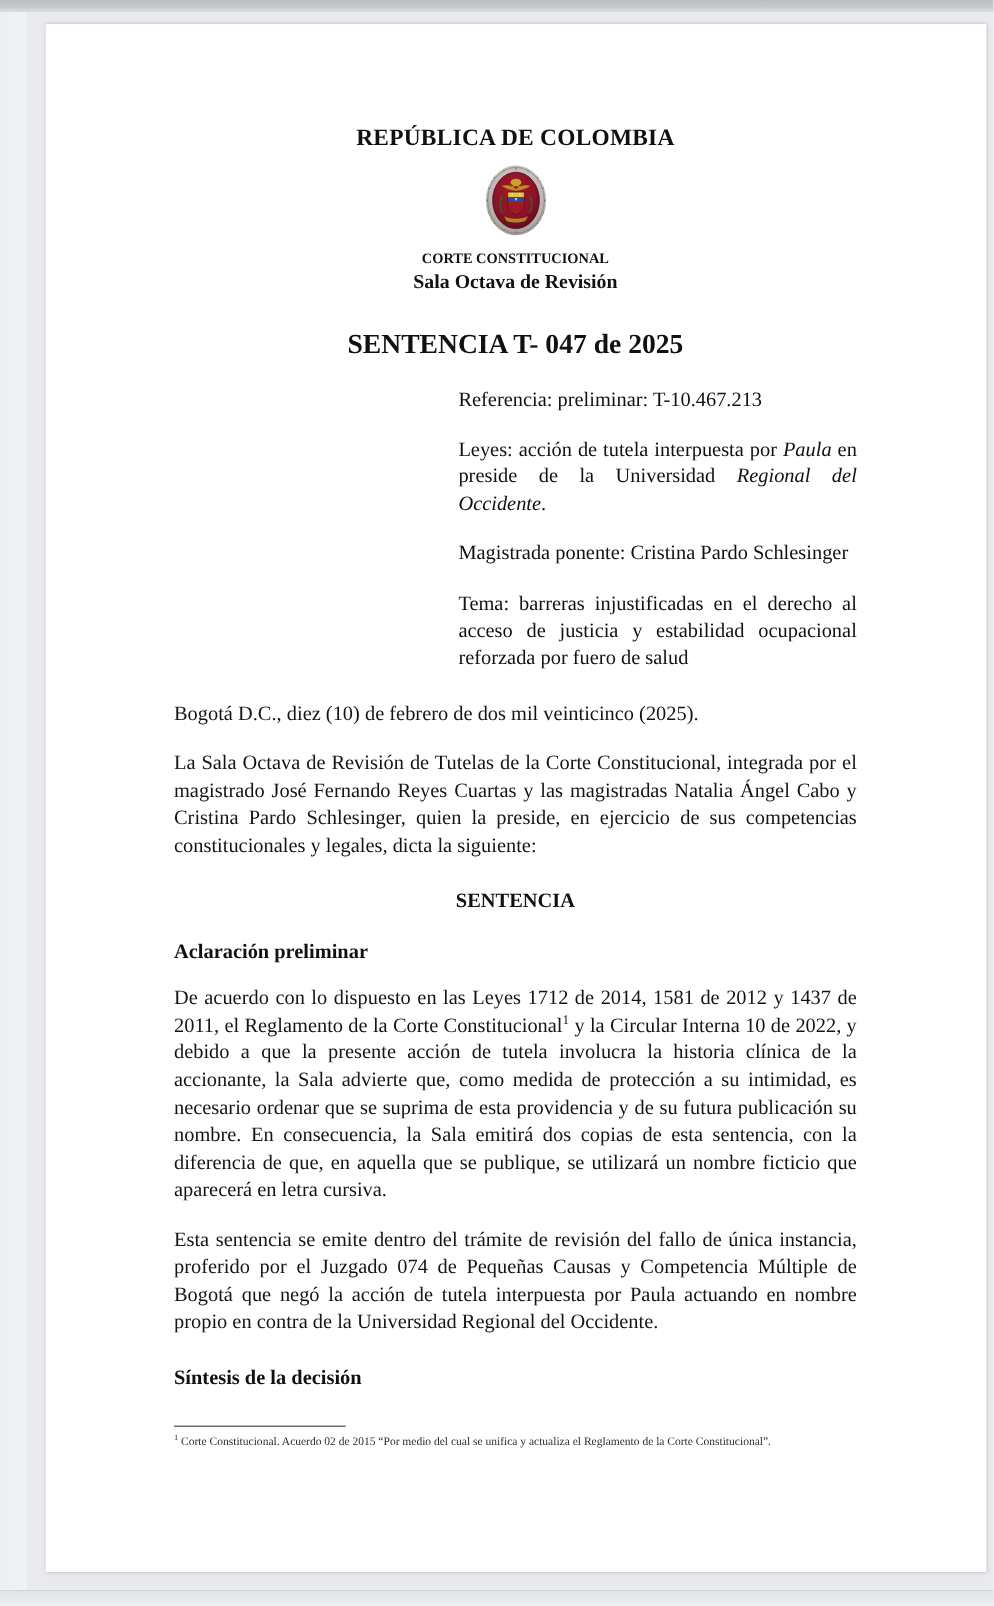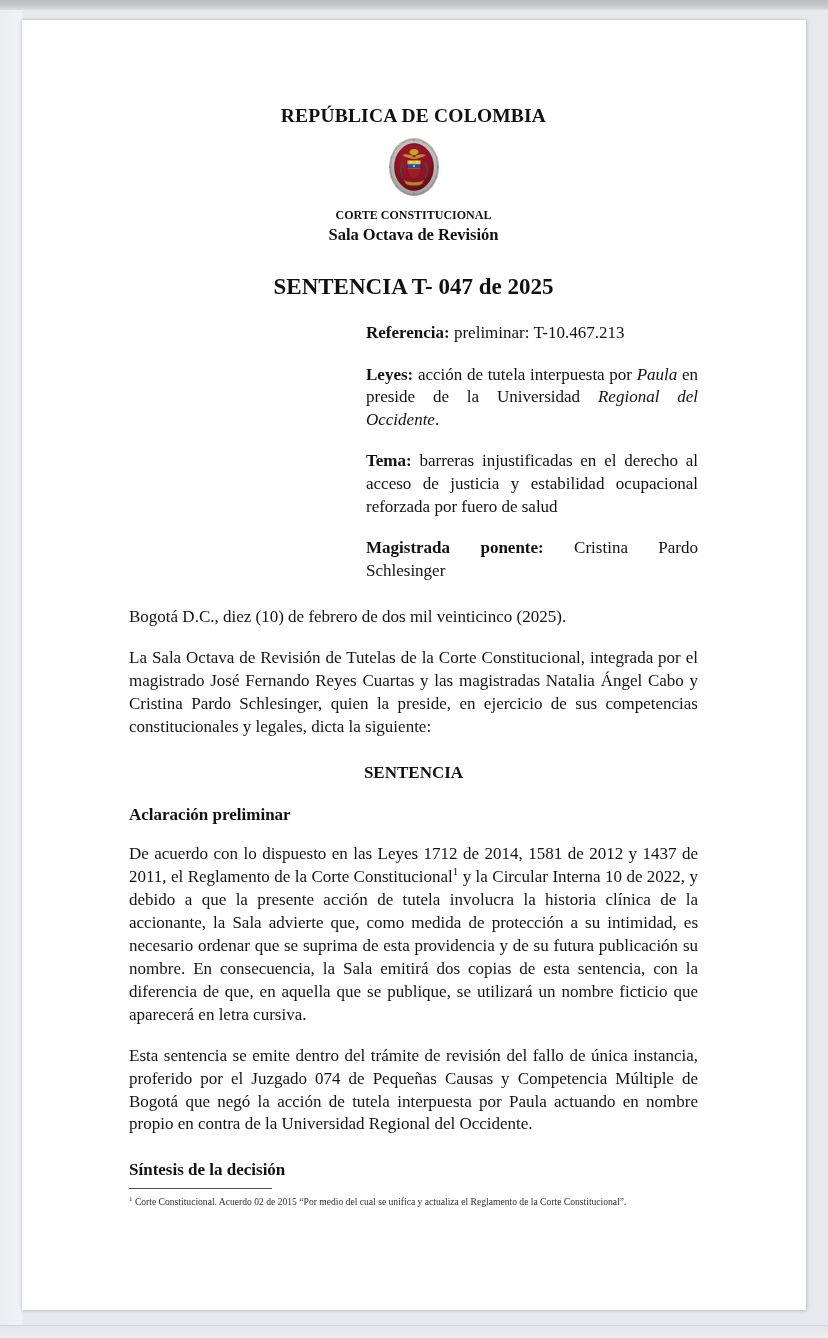--- a/index.html
+++ b/index.html
@@ -33,21 +33,21 @@
   .viewer-gutter-left {
     position: absolute;
     top: 10px; left: 0;
     width: 22px; height: 1316px;
     background: linear-gradient(90deg, #eceef2 0%, #f1f2f5 100%);
   }
 
   
   .page-sheet {
     position: absolute;
-    left: 22px;
+    left: 38px;
     top: 20px;
     width: 784px;
     height: 1290px;
     background: #ffffff;
     box-shadow: 0 0 3px rgba(90,95,110,0.30), 1px 1px 4px rgba(80,85,100,0.16);
     overflow: hidden;
   }
 
   .page-inner {
     position: absolute;
@@ -108,21 +108,21 @@
   }
   .meta-item {
     text-align: justify;
     text-justify: inter-word;
     font-size: 17px;
     line-height: 1.33;
     margin: 0 0 19px 0;
     color: #111;
   }
   .meta-item:last-child { margin-bottom: 0; }
-  .meta-item b { font-weight: bold; }
+  .meta-item b { font-weight: normal; }
   .meta-item i { font-style: italic; }
 
   
   .body-p {
     text-align: justify;
     text-justify: inter-word;
     font-size: 17px;
     line-height: 1.35;
     margin: 0 0 18px 0;
     color: #141414;
@@ -265,27 +265,27 @@
 
       <p class="meta-item">
         <b>Leyes:</b>
         <span>acción de tutela interpuesta por</span>
         <i>Paula</i>
         <span>en preside de la Universidad</span>
         <i>Regional del Occidente</i><span>.</span>
       </p>
 
       <p class="meta-item">
+        <b>Magistrada ponente:</b>
+        <span>Cristina Pardo Schlesinger</span>
+      </p>
+
+      <p class="meta-item">
         <b>Tema:</b>
         <span>barreras injustificadas en el derecho al acceso de justicia y estabilidad ocupacional reforzada por fuero de salud</span>
-      </p>
-
-      <p class="meta-item">
-        <b>Magistrada ponente:</b>
-        <span>Cristina Pardo Schlesinger</span>
       </p>
 
     </div>
 
     <p class="body-p first-after-meta">Bogotá D.C., diez (10) de febrero de dos mil veinticinco (2025).</p>
 
     <p class="body-p">La Sala Octava de Revisión de Tutelas de la Corte Constitucional, integrada por el magistrado José Fernando Reyes Cuartas y las magistradas Natalia Ángel Cabo y Cristina Pardo Schlesinger, quien la preside, en ejercicio de sus competencias constitucionales y legales, dicta la siguiente:</p>
 
     <p class="center-bold">SENTENCIA</p>
 

